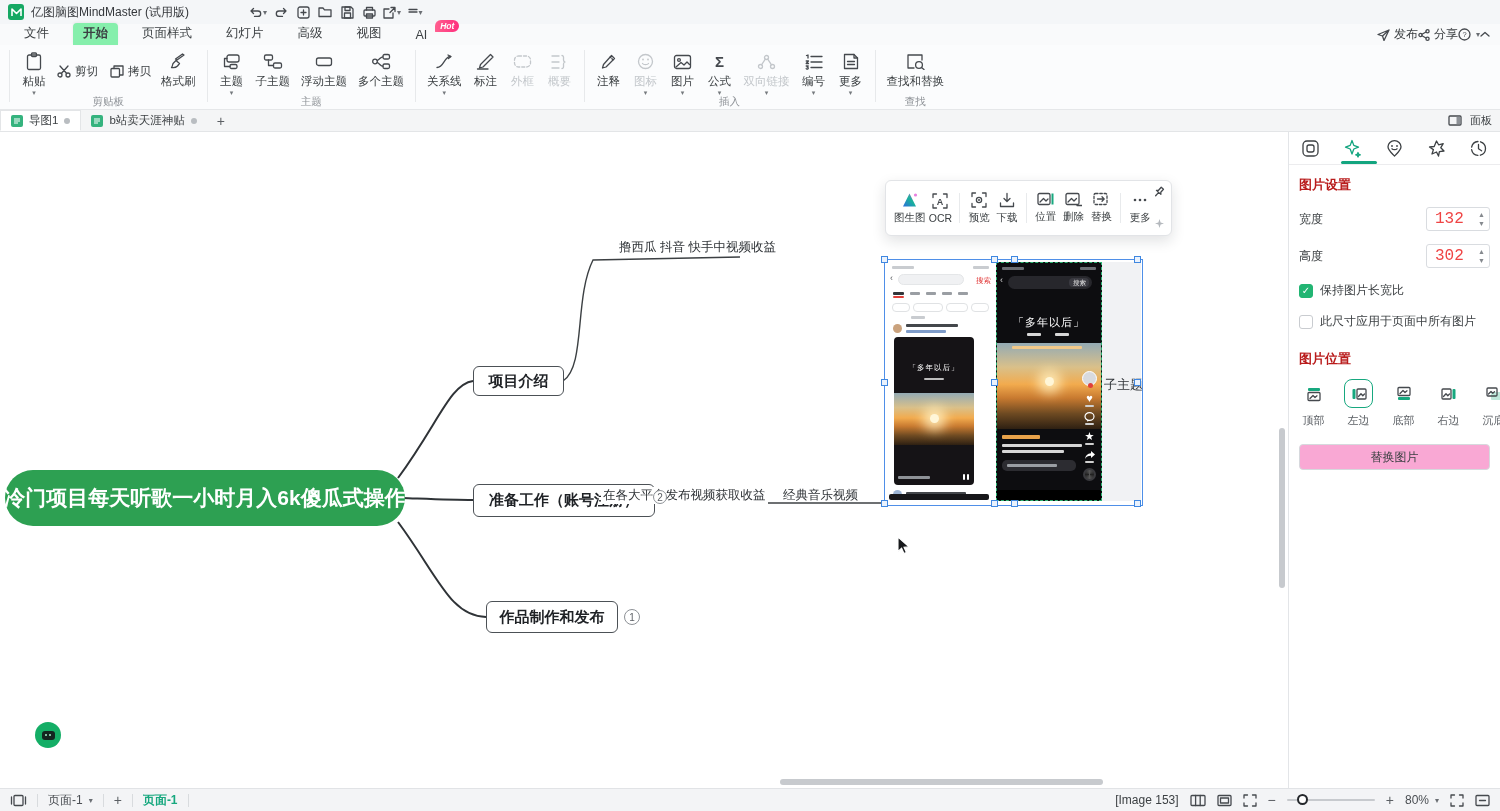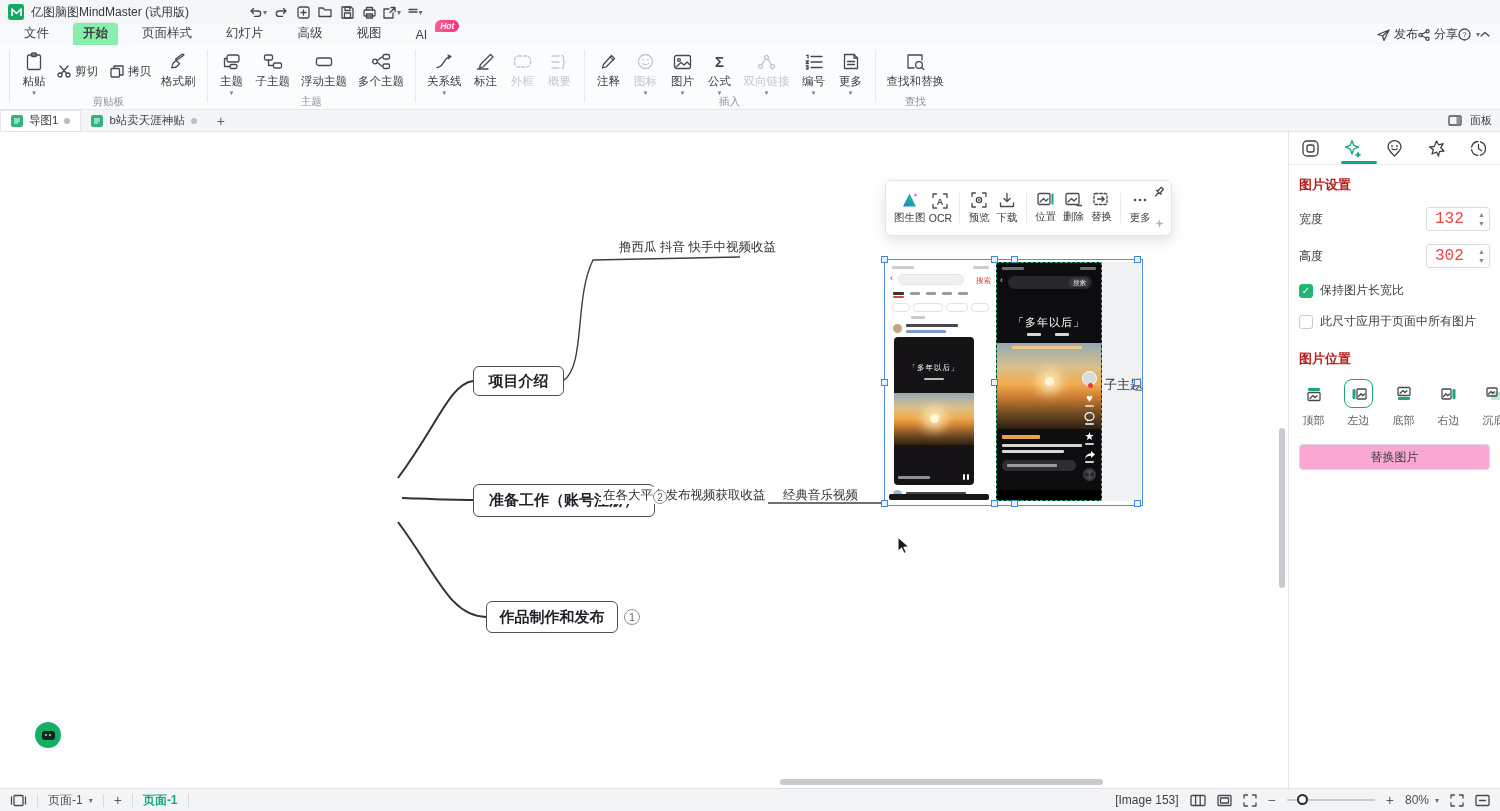--- a/index.html
+++ b/index.html
@@ -505,20 +505,21 @@
 <div id="canvas">
 
   <svg class="abs" style="left:0;top:0" width="1288" height="656" viewBox="0 0 1288 656">
     <path d="M398 346 C438 292 450 252 473 249" stroke="#2f3337" stroke-width="2" fill="none"></path>
     <path d="M402 366 C430 367 452 368 473 368" stroke="#2f3337" stroke-width="2" fill="none"></path>
     <path d="M398 390 C438 444 450 484 486 485" stroke="#2f3337" stroke-width="2" fill="none"></path>
     <path d="M563 249 C586 234 574 166 593 128 L740 125" stroke="#3c4043" stroke-width="1.4" fill="none"></path>
     <path d="M655 371 L884 371" stroke="#3c4043" stroke-width="1.4" fill="none"></path>
   </svg>
 
+  <div class="node-central">冷门项目每天听歌一小时月入6k傻瓜式操作</div>
 
   <div class="node-box" style="left:473px;top:234px;width:91px;height:30px">项目介绍</div>
 
   <div class="line-label" style="left:619px;top:107px">撸西瓜 抖音 快手中视频收益</div>
 
   <div class="node-box" style="left:473px;top:352px;width:182px;height:33px">准备工作（账号注册）</div>
 
   <div class="line-label" style="left:601px;top:355px;background:#fff;padding:0 2px">在各大平台发布视频获取收益</div>
   <div class="cnt-badge" style="left:653px;top:358px;width:14px;height:14px;z-index:3">2</div>
 

